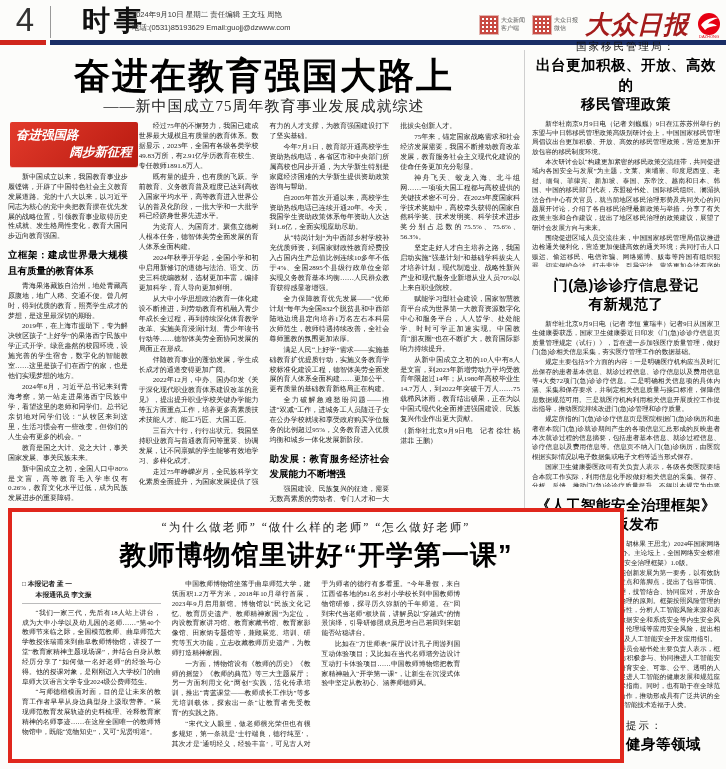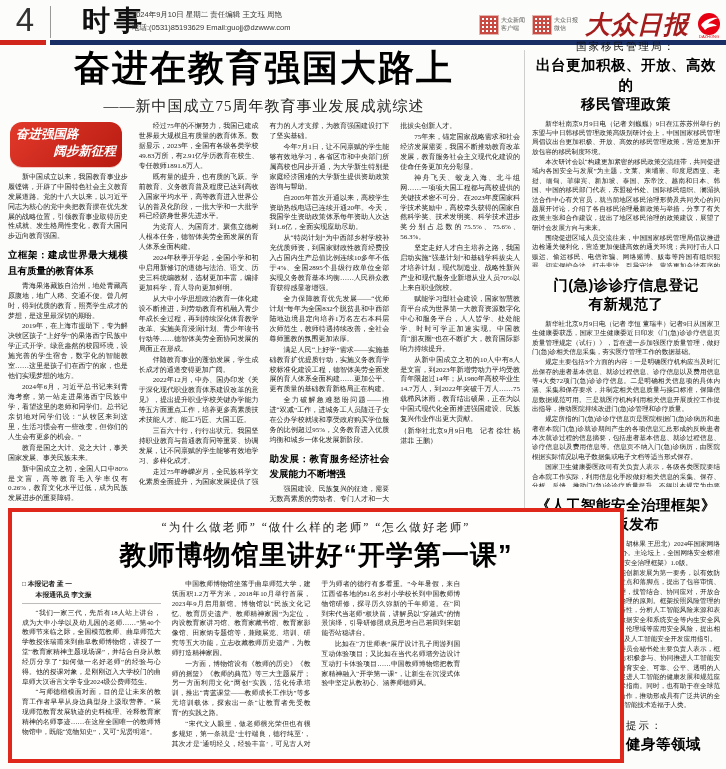--- a/index.html
+++ b/index.html
@@ -26,32 +26,32 @@
   .qr { width:20px; height:20px; border:1px solid #e3b6b2;
     background:
       repeating-linear-gradient(0deg,#c84a42 0 2px,transparent 2px 4px),
       repeating-linear-gradient(90deg,#c84a42 0 2px,#fff 2px 4px); }
   .qr-label { font-size:6px; line-height:1.3; color:#555; width:24px; }
   .mast-name { font-size:25px; font-weight:bold; font-style:italic; color:#a41c1c;
     font-family:"Liberation Serif", serif; letter-spacing:1px; white-space:nowrap; }
   .mast-logo { width:26px; height:26px; position:relative; }
   .mast-logo svg { display:block; }
   
-  .lead-headline { position:absolute; left:8px; top:44px; width:512px; text-align:center;
+  .lead-headline { position:absolute; left:8px; top:52px; width:512px; text-align:center;
     font-family:"Liberation Sans", sans-serif; font-size:36px; font-weight:bold;
     color:#000; letter-spacing:2px; }
   .lead-sub { position:absolute; left:8px; top:97px; width:512px; text-align:center;
     font-size:15px; color:#222; letter-spacing:1px; }
   .lead-body { position:absolute; left:8px; top:122px; width:512px; height:384px;
     column-count:4; column-gap:11px; column-fill:auto; overflow:hidden;
     font-size:7px; line-height:1.42; text-align:justify; color:#222; }
-  .banner { width:112px; background:linear-gradient(135deg,#e23a2b,#b81a10);
-    color:#fff; font-family:Liberation Mono, monospace; font-weight:bold; font-style:italic;
+  .banner { width:128px; background:linear-gradient(135deg,#e23a2b,#b81a10);
+    color:#fff; font-family:Liberation Serif, serif; font-weight:bold; font-style:italic;
     font-size:12.5px; line-height:1.35; padding:5px 6px 6px; margin:0 0 6px 2px;
-    border-radius:12px; box-shadow:0 1px 0 #f5c9c4; }
+    border-radius:2px; box-shadow:0 1px 0 #f5c9c4; }
   .banner .l2 { text-align:right; }
   .lead-body .p { text-indent:2em; margin-bottom:1px; }
   .lead-body .h { font-family:"Liberation Sans", sans-serif; font-weight:bold;
     font-size:9.5px; line-height:1.6; margin:5px 0 4px; text-indent:0; color:#000;
     break-inside:avoid; }
   .lead-body .credit { margin-top:2px; }
   .main-right-divider { position:absolute; left:524px; top:50px; width:1px; height:713px; background:#cfcfcf; }
   
   .rcol { position:absolute; left:532px; top:40px; width:188px; height:715px; overflow:hidden; }
   .r-art { margin-bottom:9px; }
@@ -130,21 +130,21 @@
         <div class="p">新中国成立之初，全国人口中80%是文盲，高等教育毛入学率仅有0.26%，教育文化水平过低，成为民族发展进步的重要障碍。</div>
         <div class="p">经过75年的不懈努力，我国已建成世界最大规模且有质量的教育体系。数据显示，2023年，全国有各级各类学校49.83万所，有2.91亿学历教育在校生、专任教师1891.8万人。</div>
         <div class="p">既有量的提升，也有质的飞跃。学前教育、义务教育普及程度已达到高收入国家平均水平，高等教育进入世界公认的普及化阶段，一批大学和一大批学科已经跻身世界先进水平。</div>
         <div class="p">为党育人、为国育才。聚焦立德树人根本任务，德智体美劳全面发展的育人体系全面构建。</div>
         <div class="p">2024年秋季开学起，全国小学和初中启用新修订的道德与法治、语文、历史三科统编教材，选材更加丰富，编排更加科学，育人导向更加鲜明。</div>
         <div class="p">从大中小学思想政治教育一体化建设不断推进，到劳动教育有机融入青少年成长全过程，再到持续深化体育教学改革、实施美育浸润计划、青少年读书行动等……德智体美劳全面协同发展的局面正在形成。</div>
         <div class="p">伴随教育事业的蓬勃发展，学生成长成才的通道变得更加广阔。</div>
         <div class="p">2022年12月，中办、国办印发《关于深化现代职业教育体系建设改革的意见》，提出提升职业学校关键办学能力等五方面重点工作，培养更多高素质技术技能人才、能工巧匠、大国工匠。</div>
         <div class="p">三百六十行，行行出状元。我国坚持职业教育与普通教育同等重要、协调发展，让不同禀赋的学生能够有效地学习、多样化成才。</div>
         <div class="p">走过75年峥嵘岁月，全民族科学文化素质全面提升，为国家发展提供了强有力的人才支撑，为教育强国建设打下了坚实基础。</div>
-        <div class="p">今年7月1日，让不同禀赋的学生能够有效地学习，各省区市和中央部门所属高校也同步开通，为大学新生特别是家庭经济困难的大学新生提供资助政策咨询与帮助。</div>
+        <div class="p">今年7月1日，教育部开通高校学生资助热线电话，各省区市和中央部门所属高校也同步开通，为大学新生特别是家庭经济困难的大学新生提供资助政策咨询与帮助。</div>
         <div class="p">自2005年首次开通以来，高校学生资助热线电话已连续开通20年。今天，我国学生资助政策体系每年资助人次达到1.6亿，全面实现应助尽助。</div>
         <div class="p">从“特岗计划”为中西部乡村学校补充优质师资，到国家财政性教育经费投入占国内生产总值比例连续10多年不低于4%、全国2895个县级行政单位全部实现义务教育基本均衡……人民群众教育获得感显著增强。</div>
         <div class="p">全力保障教育优先发展——“优师计划”每年为全国832个脱贫县和中西部陆地边境县定向培养1万名左右本科层次师范生，教师待遇持续改善，全社会尊师重教的氛围更加浓厚。</div>
         <div class="p">满足人民“上好学”需求——实施基础教育扩优提质行动，实施义务教育学校标准化建设工程，德智体美劳全面发展的育人体系全面构建……更加公平、更有质量的基础教育新格局正在构建。</div>
         <div class="p">全力破解急难愁盼问题——推进“双减”工作，进城务工人员随迁子女在公办学校就读和享受政府购买学位服务的比例超过95%，义务教育进入优质均衡和城乡一体化发展新阶段。</div>
         <div class="h">助发展：教育服务经济社会发展能力不断增强</div>
         <div class="p">强国建设、民族复兴的征途，需要无数高素质的劳动者、专门人才和一大批拔尖创新人才。</div>
         <div class="p">75年来，锚定国家战略需求和社会经济发展需要，我国不断推动教育改革发展，教育服务社会主义现代化建设的使命任务更加充分彰显。</div>
         <div class="p">神舟飞天、蛟龙入海、北斗组网……一项项大国工程都与高校提供的关键技术密不可分。在2023年度国家科学技术奖励中，高校牵头获得的国家自然科学奖、技术发明奖、科学技术进步奖分别占总数的75.5%、75.6%、56.3%。</div>
         <div class="p">坚定走好人才自主培养之路，我国启动实施“强基计划”和基础学科拔尖人才培养计划，现代制造业、战略性新兴产业和现代服务业新增从业人员70%以上来自职业院校。</div>

